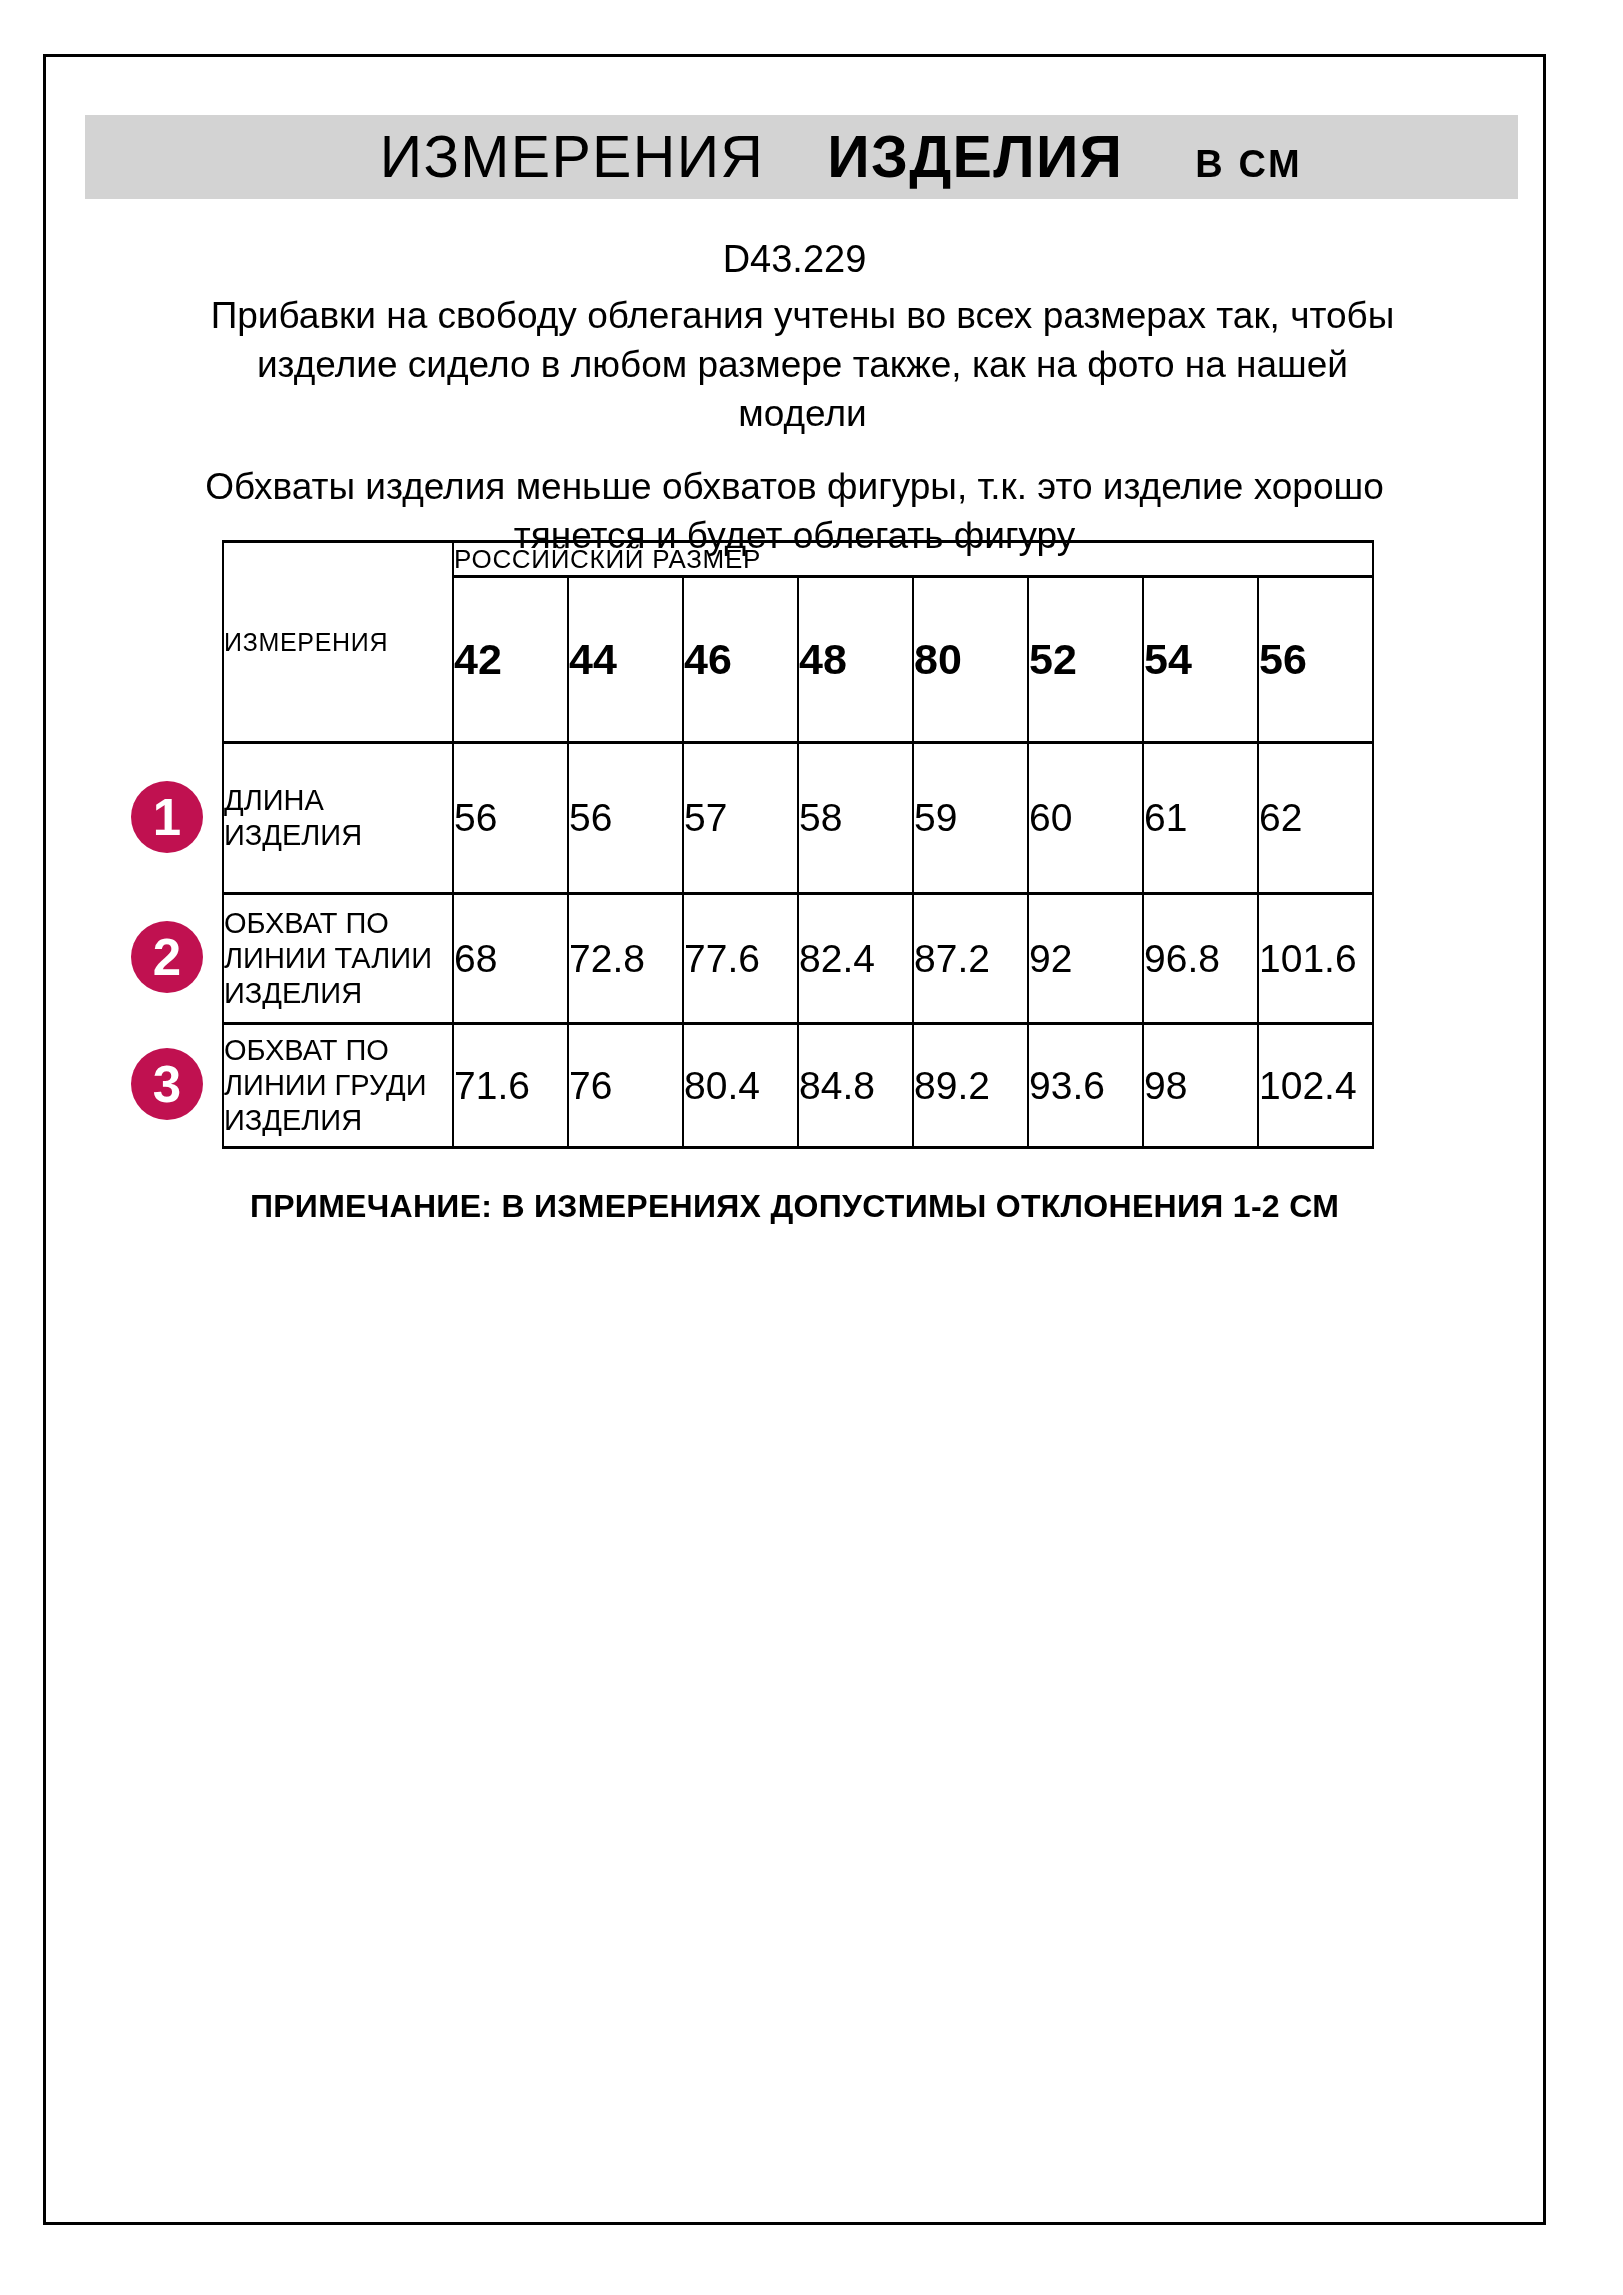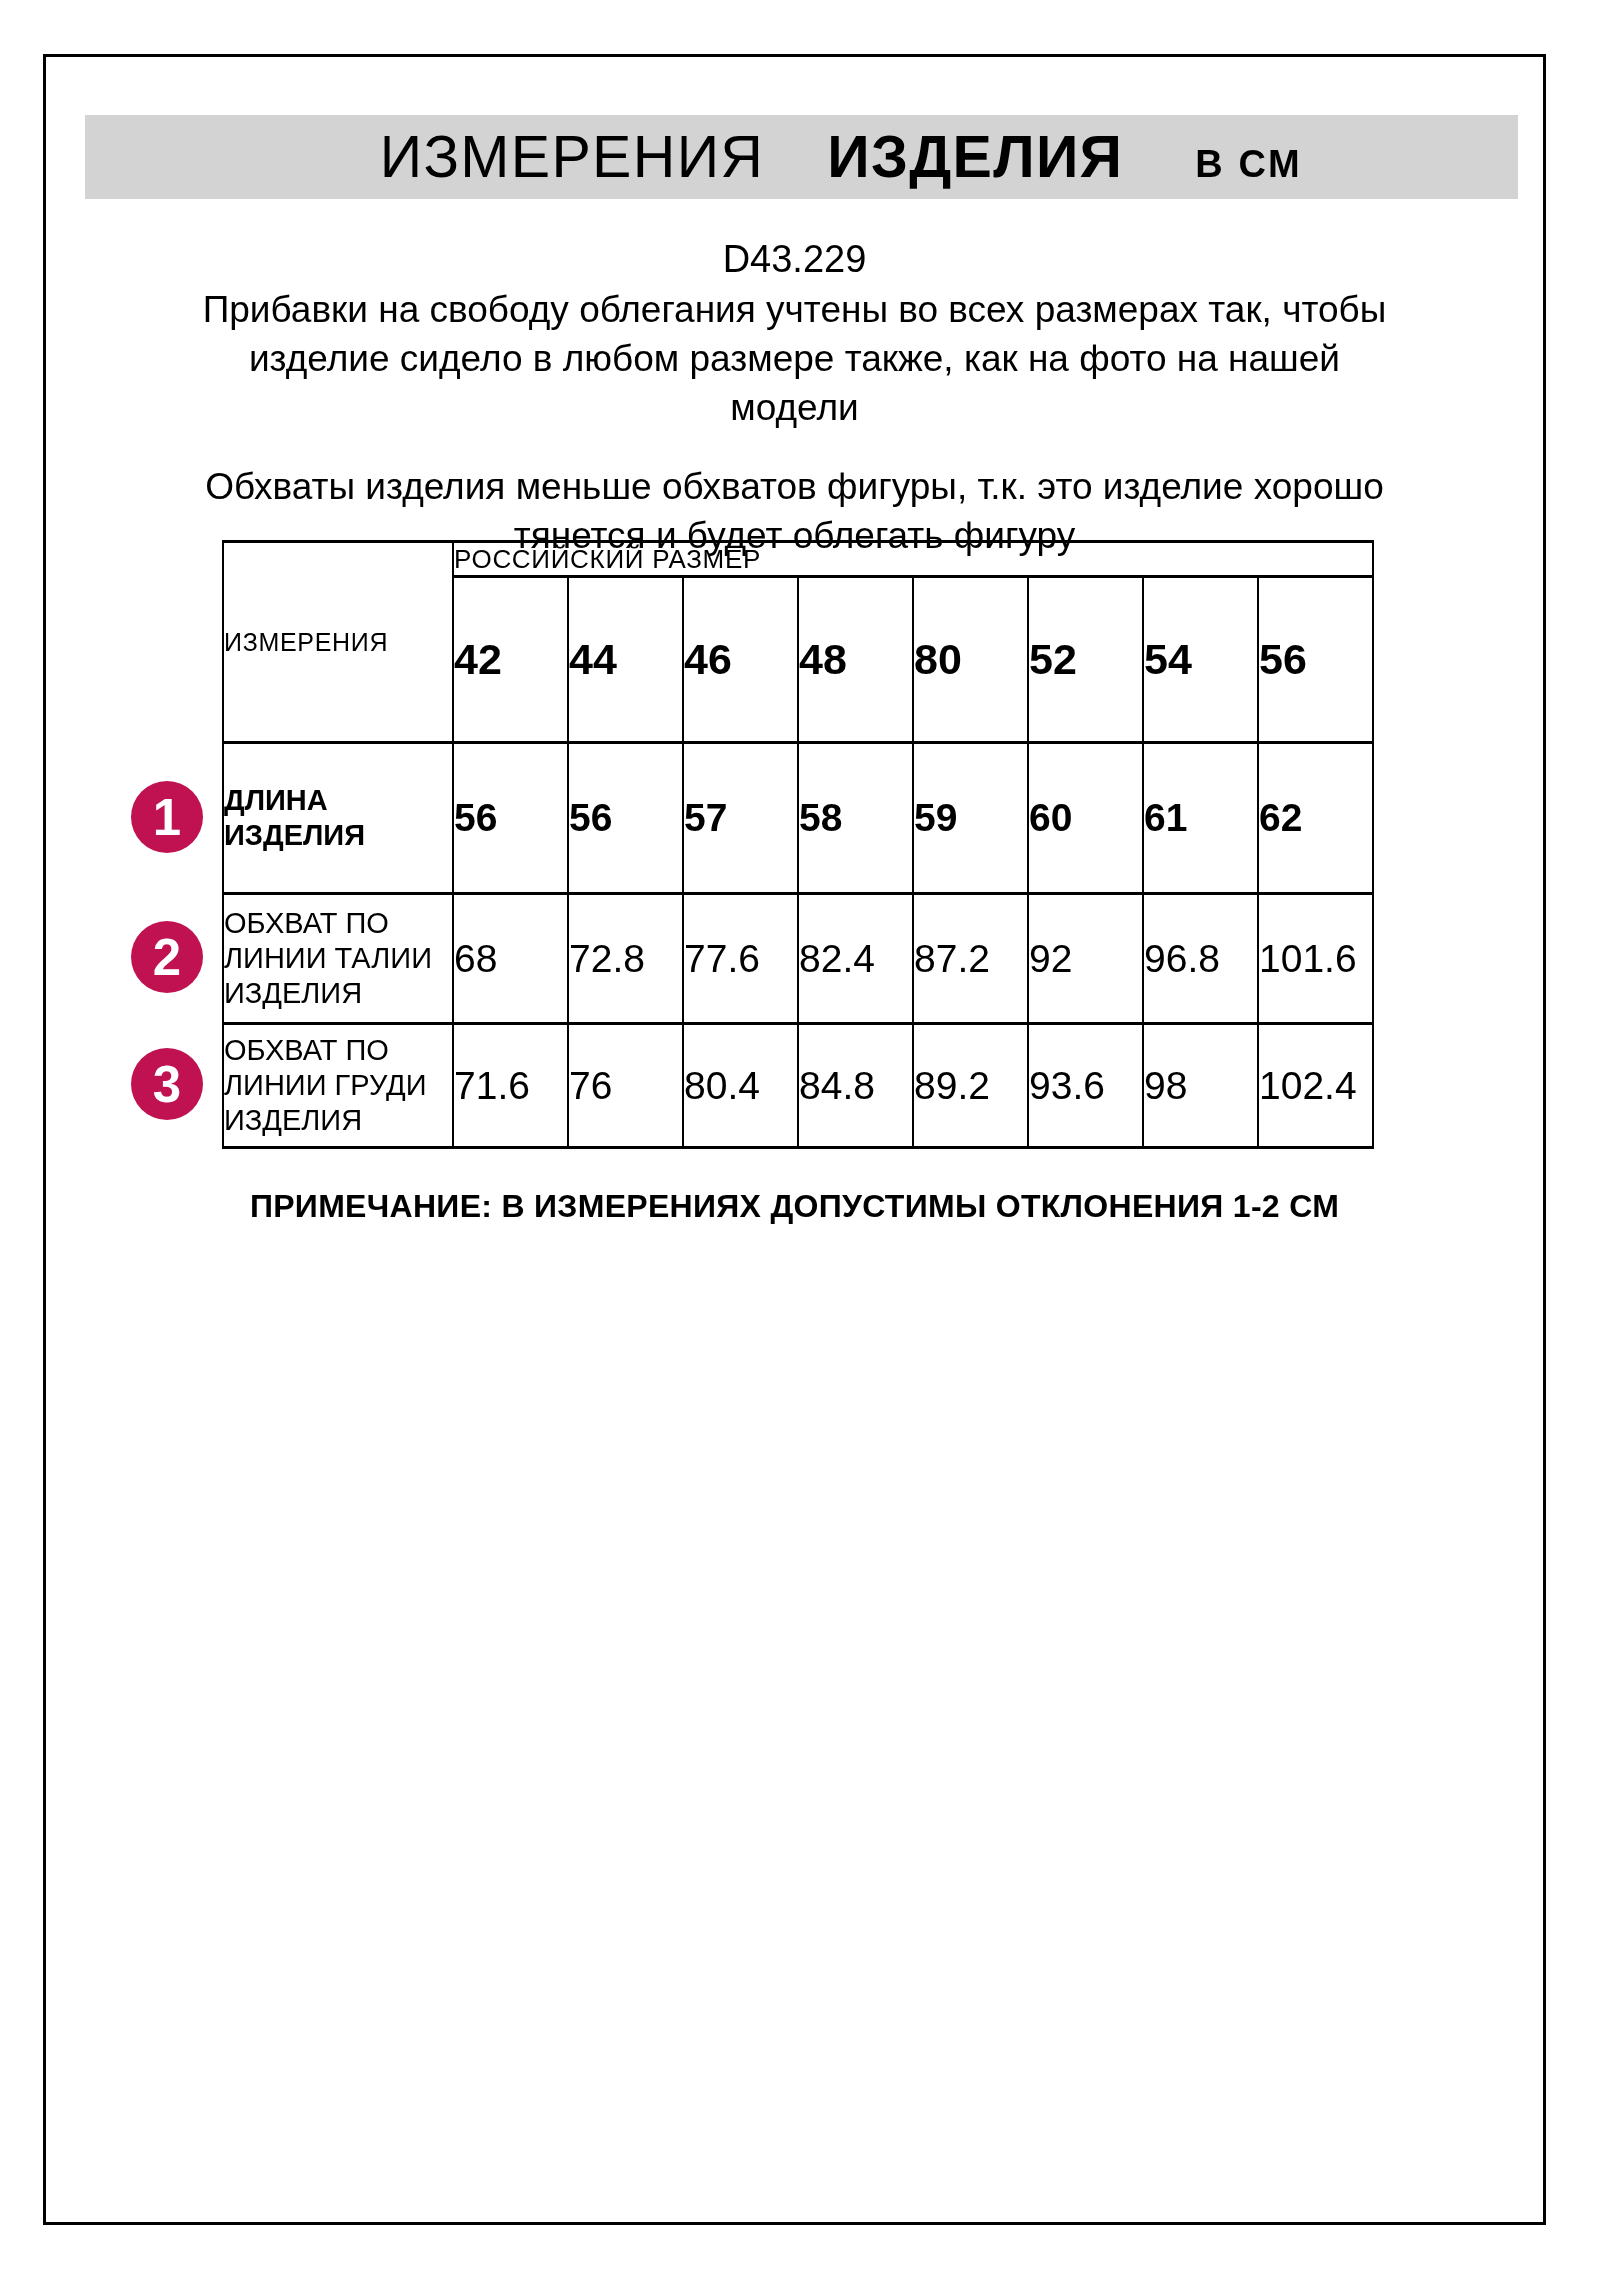--- a/index.html
+++ b/index.html
@@ -16,33 +16,33 @@
 
   .band{position:absolute;left:85px;top:115px;width:1433px;height:84px;
     background:var(--gray);display:flex;align-items:baseline;justify-content:center;
     padding-left:79px;}
   .band .t-reg{font-size:59px;line-height:84px;letter-spacing:1.3px;}
   .band .t-bold{font-size:59px;line-height:84px;font-weight:bold;margin-left:63px;letter-spacing:1.3px;}
   .band .t-units{font-size:38px;line-height:84px;font-weight:bold;margin-left:72px;letter-spacing:2.6px;}
 
   .center-text{position:absolute;left:43px;width:1503px;text-align:center;white-space:pre-line;}
   .code{top:230px;font-size:38px;line-height:59px;}
-  .para1{top:285px;font-size:37px;line-height:49px;}
+  .para1{top:291px;font-size:37px;line-height:49px;margin-left:8px;}
   .para2{top:462px;font-size:37px;line-height:49px;}
   .note{top:1188px;font-size:32px;font-weight:bold;letter-spacing:0.3px;}
 
   table.size-table{position:absolute;left:222px;top:540px;border-collapse:collapse;
     table-layout:fixed;}
   table.size-table col.c-label{width:230px;}
   table.size-table col.c-size{width:115px;}
   table.size-table td{border:2.6px solid #000;border-top-width:3.3px;border-bottom-width:3.3px;
     text-align:left;vertical-align:middle;padding:0;}
   tr.row-group-header{height:35px;}
   tr.row-sizes{height:166px;margin-top:40px;}
-  tr.row-data-1{height:151px;font-weight:bold;}
+  tr.row-data-1{height:151px;}
   tr.row-data-2{height:130px;}
   tr.row-data-3{height:124px;}
   td.corner{font-size:25px;letter-spacing:0.7px;}
   td.rus{font-size:26px;letter-spacing:0.7px;}
   td.size{font-size:43px;font-weight:bold;}
   td.label{font-size:29px;line-height:35px;white-space:pre-line;}
   td.val{font-size:39px;}
 
   .circle{position:absolute;width:72px;height:72px;border-radius:50%;
     background:var(--accent);color:#fff;display:flex;align-items:center;

